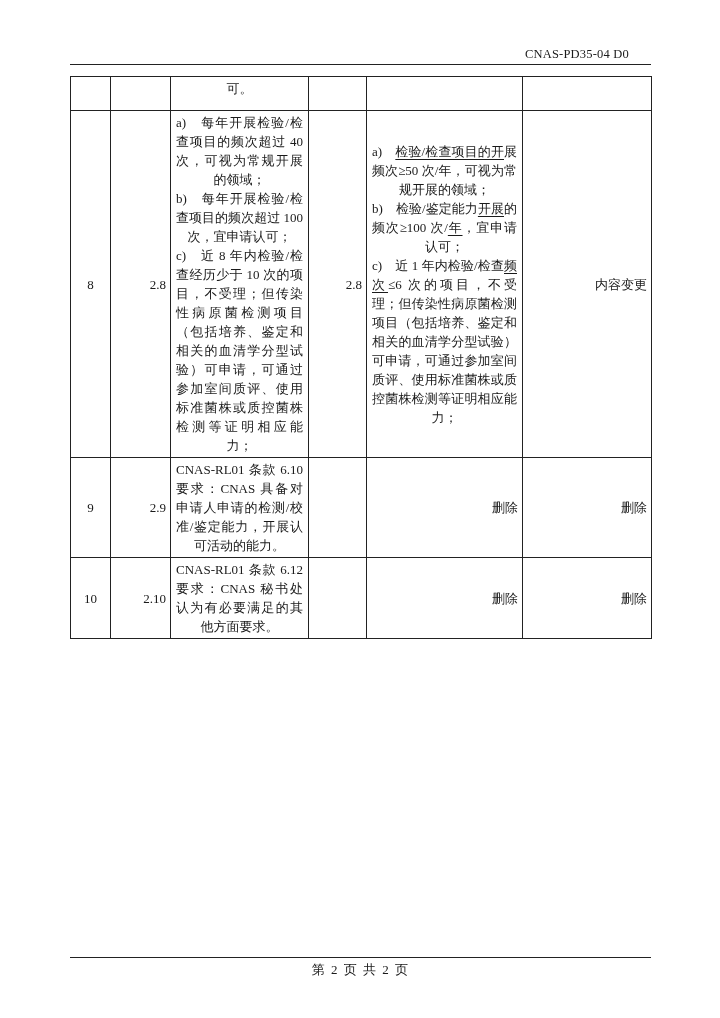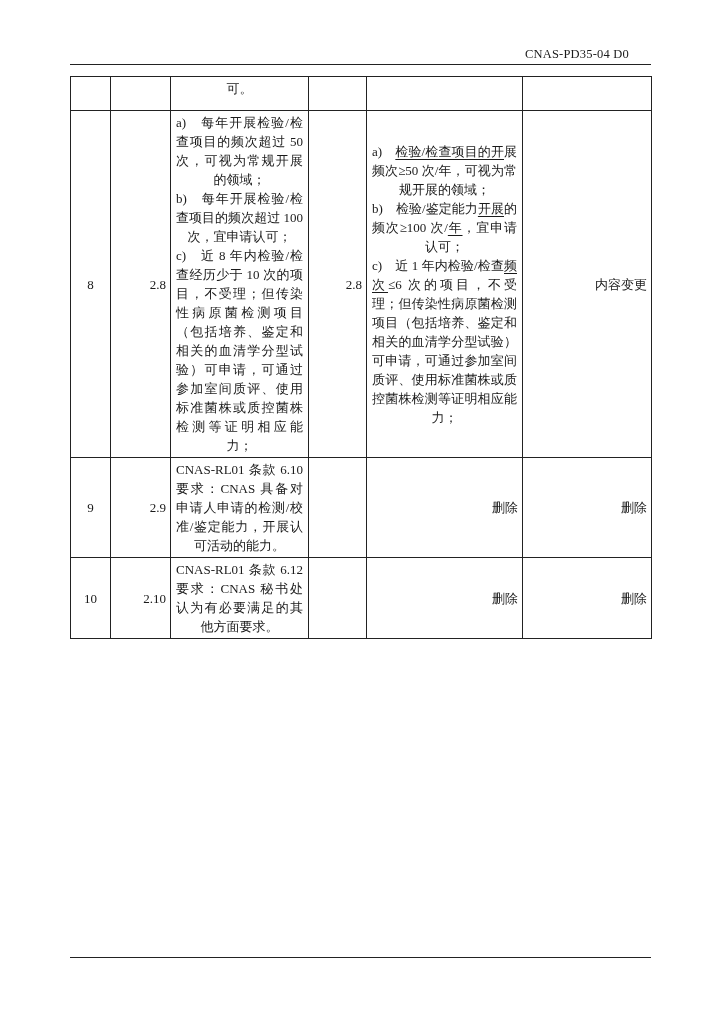--- a/index.html
+++ b/index.html
@@ -87,21 +87,21 @@
         </td>
         <td class="c-clause"></td>
         <td class="c-text"></td>
         <td class="c-center"></td>
       </tr>
 
       <tr class="r-eight">
         <td class="c-num">8</td>
         <td class="c-clause">2.8</td>
         <td class="c-text">
-          <div class="para">a)　每年开展检验/检查项目的频次超过 50 次，可视为常规开展的领域；</div>
+          <div class="para">a)　每年开展检验/检查项目的频次超过 40 次，可视为常规开展的领域；</div>
           <div class="para">b)　每年开展检验/检查项目的频次超过 100 次，宜申请认可；</div>
           <div class="para">c)　近 8 年内检验/检查经历少于 10 次的项目，不受理；但传染性病原菌检测项目（包括培养、鉴定和相关的血清学分型试验）可申请，可通过参加室间质评、使用标准菌株或质控菌株检测等证明相应能力；</div>
         </td>
         <td class="c-clause">2.8</td>
         <td class="c-text">
           <div class="para"><span>a)　</span><span class="u">检验/检查项目的开</span><span>展频次≥50 次/年，可视为常规开展的领域；</span></div>
           <div class="para"><span>b)　检验/鉴定能力</span><span class="u">开展</span><span>的频次≥100 次/</span><span class="u">年</span><span>，宜申请认可；</span></div>
           <div class="para"><span>c)　近 1 年内检验/检查</span><span class="u">频次</span><span>≤6 次的项目，不受理；但传染性病原菌检测项目（包括培养、鉴定和相关的血清学分型试验）可申请，可通过参加室间质评、使用标准菌株或质控菌株检测等证明相应能力；</span></div>
         </td>
         <td class="c-center">内容变更</td>
@@ -125,14 +125,15 @@
           <div class="para">CNAS-RL01 条款 6.12 要求：CNAS 秘书处认为有必要满足的其他方面要求。</div>
         </td>
         <td class="c-clause"></td>
         <td class="c-center">删除</td>
         <td class="c-center">删除</td>
       </tr>
     </tbody>
   </table>
 
   <div class="rule footer-rule"></div>
+  <div class="doc-footer">第 2 页 共 2 页</div>
 
 </div>
 
 </body></html>

